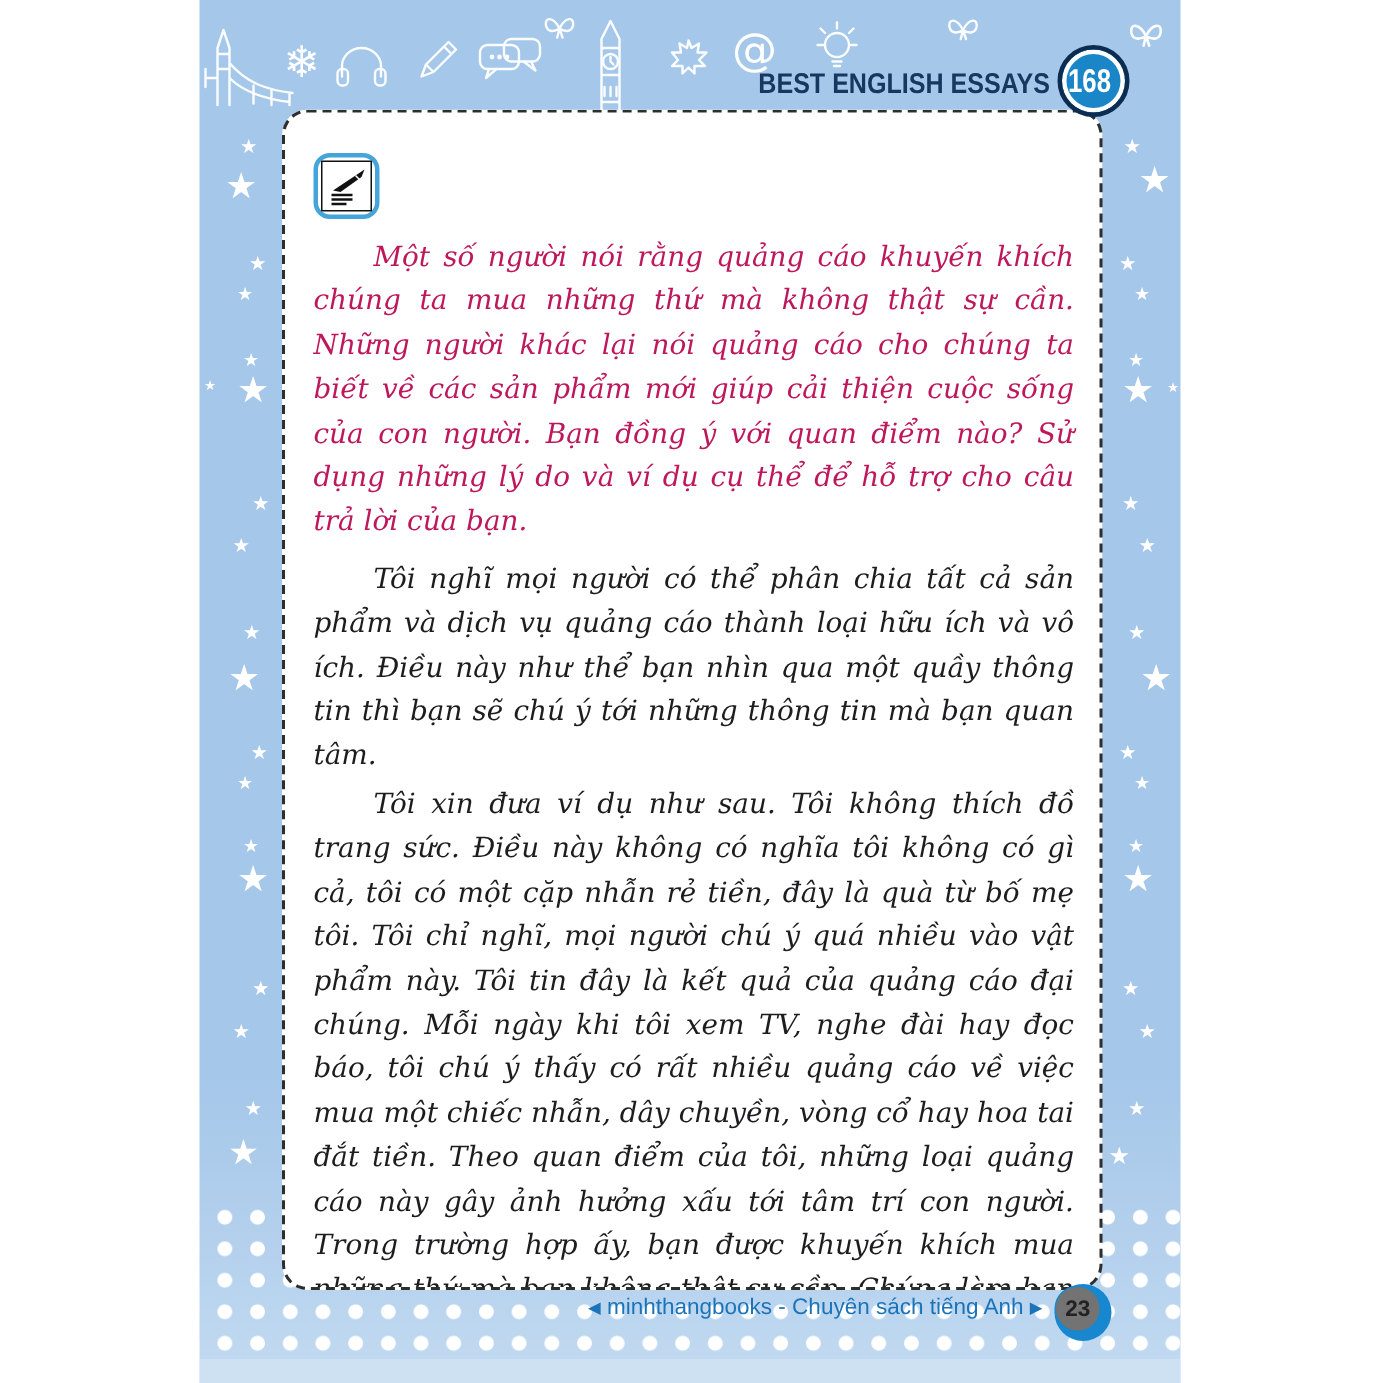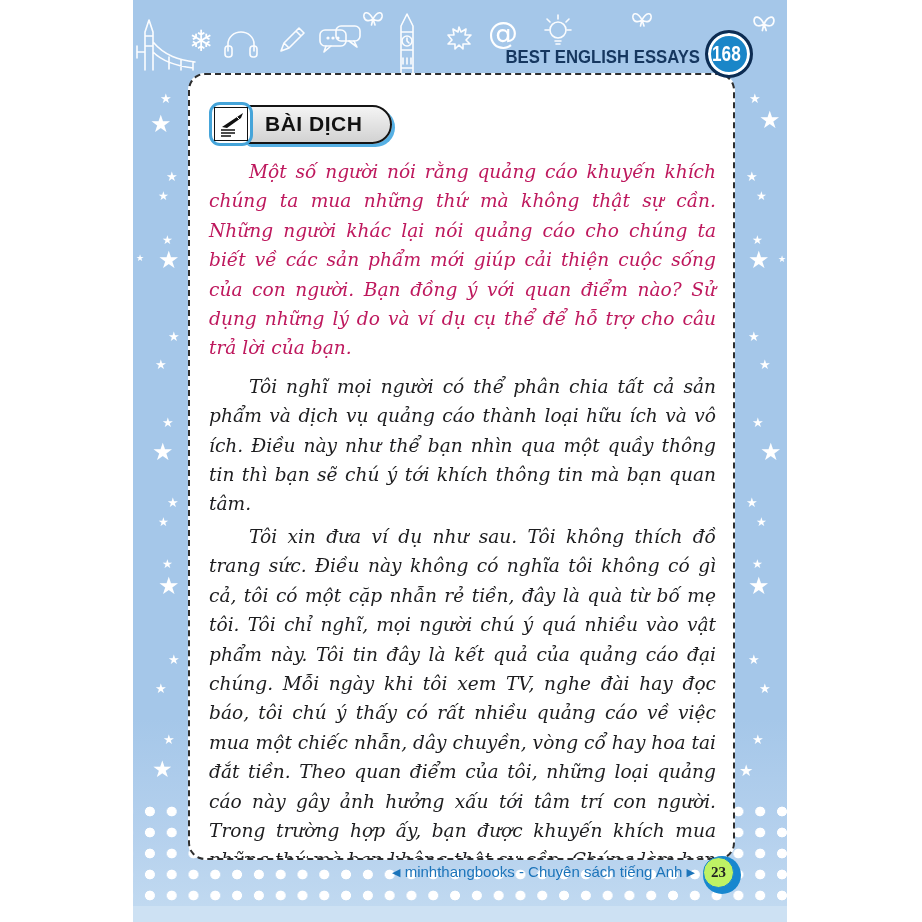--- a/index.html
+++ b/index.html
@@ -87,23 +87,23 @@
     font-family:"Liberation Sans", sans-serif; font-size:15px; color:#1b74ba;
     white-space:nowrap;
   }
   .footer-line .arrow { font-family:"DejaVu Sans", sans-serif; font-size:11px; position:relative; top:-1px; }
   .page-badge {
     position:absolute; left:570px; top:856px; width:38px; height:38px; z-index:4;
     border-radius:50%; background:#1787cf;
   }
   .page-badge .inner {
     position:absolute; left:0; top:1px; width:31px; height:31px; border-radius:50%;
-    background:#bef264; border:1.5px solid #1787cf;
+    background:#737373; border:1.5px solid #1787cf;
     display:flex; align-items:center; justify-content:center;
-    font-family:Liberation Serif, serif; font-weight:700; font-size:15px; color:#222222;
+    font-family:Liberation Sans, sans-serif; font-weight:700; font-size:15px; color:#222222;
   }
 </style>
 </head>
 <body>
 
 <div class="page">
 
   <div class="dots-band"></div>
   <div class="bottom-strip"></div>
   <div id="stars">
@@ -221,25 +221,24 @@
     <div class="section-head">
       <span class="pen-frame">
         <span class="pen-inner">
           <svg width="28" height="28" viewBox="0 0 28 28">
             <path d="M4 20 h14 M4 23 h14 M4 26 h10" stroke="#111" stroke-width="1.6" fill="none"></path>
             <path d="M5 17 L20 7 L26 3 L24 8 L10 18 Z" fill="#111"></path>
             <path d="M20 7 L23 10" stroke="#fff" stroke-width="1" fill="none"></path>
           </svg>
         </span>
       </span>
-      <span class="pill">BÀI DỊCH</span>
     </div>
 
     <p class="prompt">Một số người nói rằng quảng cáo khuyến khích chúng ta mua những thứ mà không thật sự cần. Những người khác lại nói quảng cáo cho chúng ta biết về các sản phẩm mới giúp cải thiện cuộc sống của con người. Bạn đồng ý với quan điểm nào? Sử dụng những lý do và ví dụ cụ thể để hỗ trợ cho câu trả lời của bạn.</p>
-    <p class="body-par">Tôi nghĩ mọi người có thể phân chia tất cả sản phẩm và dịch vụ quảng cáo thành loại hữu ích và vô ích. Điều này như thể bạn nhìn qua một quầy thông tin thì bạn sẽ chú ý tới khích thông tin mà bạn quan tâm.</p>
+    <p class="body-par">Tôi nghĩ mọi người có thể phân chia tất cả sản phẩm và dịch vụ quảng cáo thành loại hữu ích và vô ích. Điều này như thể bạn nhìn qua một quầy thông tin thì bạn sẽ chú ý tới những thông tin mà bạn quan tâm.</p>
     <p class="body-par">Tôi xin đưa ví dụ như sau. Tôi không thích đồ trang sức. Điều này không có nghĩa tôi không có gì cả, tôi có một cặp nhẫn rẻ tiền, đây là quà từ bố mẹ tôi. Tôi chỉ nghĩ, mọi người chú ý quá nhiều vào vật phẩm này. Tôi tin đây là kết quả của quảng cáo đại chúng. Mỗi ngày khi tôi xem TV, nghe đài hay đọc báo, tôi chú ý thấy có rất nhiều quảng cáo về việc mua một chiếc nhẫn, dây chuyền, vòng cổ hay hoa tai đắt tiền. Theo quan điểm của tôi, những loại quảng cáo này gây ảnh hưởng xấu tới tâm trí con người. Trong trường hợp ấy, bạn được khuyến khích mua những thứ mà bạn không thật sự cần. Chúng làm bạn tin rằng bạn cần những sản phẩm như vậy để khiến bạn thành công hay hạnh phúc.</p>
 
   </section>
 
   <div class="footer-line">
     <span class="arrow">◀</span>
     <span>minhthangbooks - Chuyên sách tiếng Anh</span>
     <span class="arrow">▶</span>
   </div>
   <div class="page-badge">

